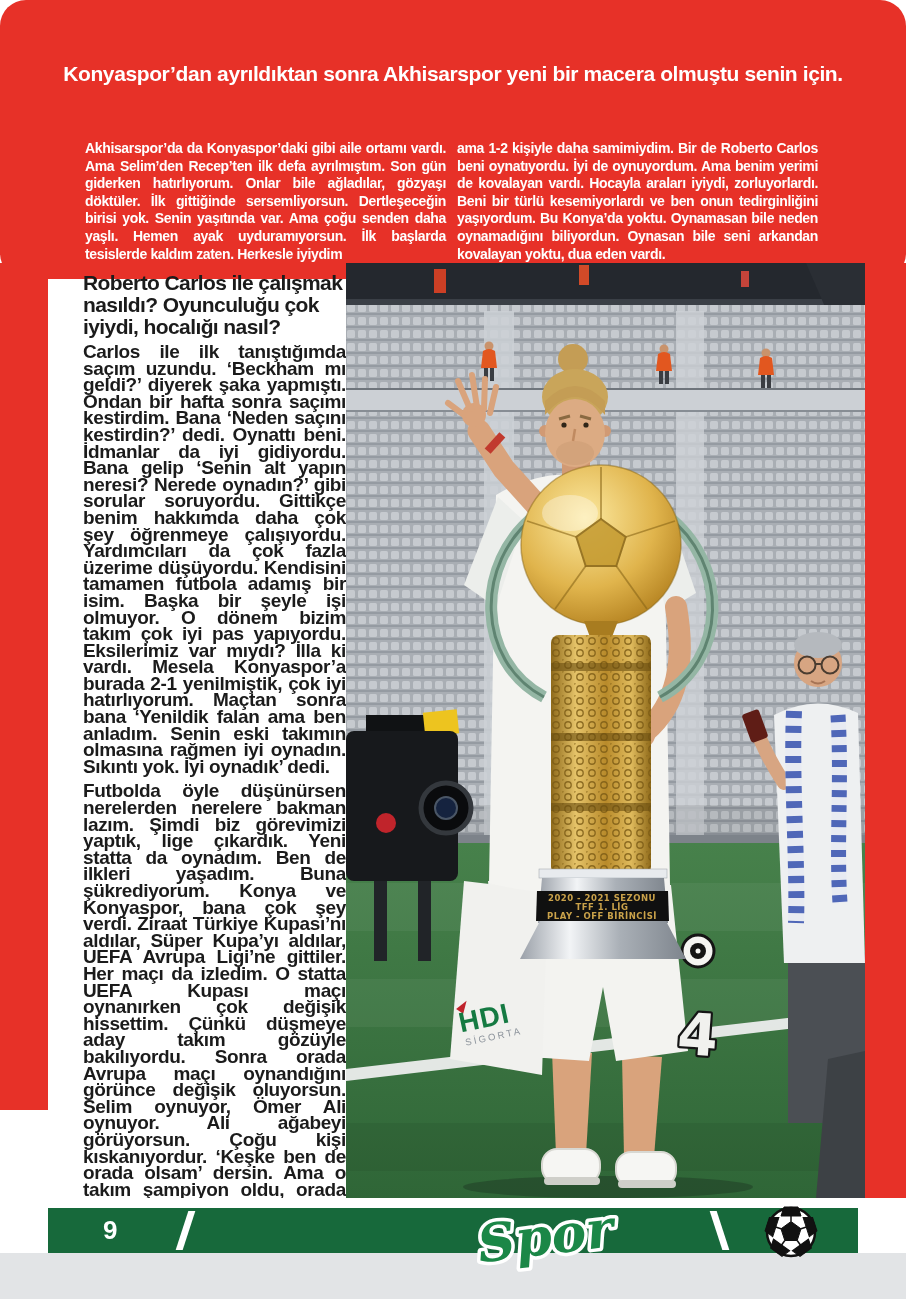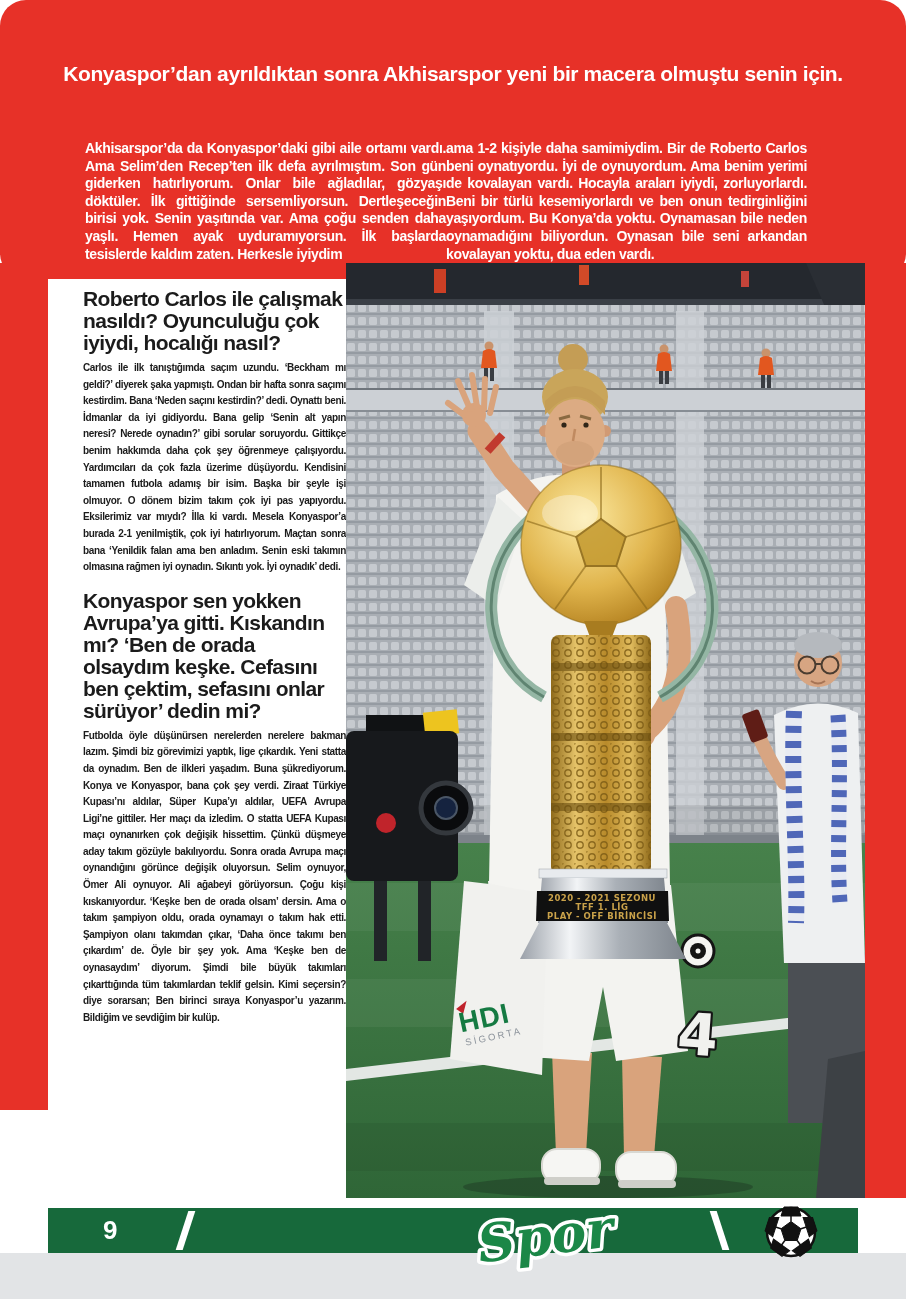--- a/index.html
+++ b/index.html
@@ -6,28 +6,28 @@
   .page{position:relative;width:906px;height:1299px;background:#ffffff;overflow:hidden;
         font-family:"Liberation Sans",sans-serif;}
   
   .red-band{position:absolute;left:0;top:0;width:906px;height:279px;background:#e73128;border-radius:26px;}
   .strip-left{position:absolute;left:0;top:263px;width:48px;height:847px;background:#e73128;}
   .strip-right{position:absolute;left:865px;top:263px;width:41px;height:935px;background:#e73128;}
   
   .headline{position:absolute;top:62px;left:55px;width:796px;text-align:center;color:#fff;
             font-weight:bold;font-size:21px;line-height:24px;letter-spacing:-0.4px;}
   
-  .intro-wrap{position:absolute;top:140px;left:85px;width:736px;display:flex;gap:0;}
+  .intro-wrap{position:absolute;top:140px;left:85px;width:736px;display:flex;gap:11px;}
   .intro{width:361px;margin:0;color:#fff;font-weight:bold;font-size:14px;line-height:17.6px;
          text-align:justify;letter-spacing:-0.35px;}
   
-  .article{position:absolute;left:83px;top:272px;width:263px;height:926px;overflow:hidden;color:#1b1b1b;margin-top:16px;}
+  .article{position:absolute;left:83px;top:272px;width:263px;height:926px;overflow:hidden;color:#1b1b1b;}
   .article h2{margin:0 0 6px 0;font-size:21px;line-height:22px;letter-spacing:-0.6px;font-weight:bold;}
   .article h2.second{margin-top:14px;}
-  .article p{margin:0 0 8px 0;font-size:10px;line-height:16.6px;font-weight:bold;
+  .article p{margin:0 0 8px 0;font-size:19px;line-height:16.6px;font-weight:bold;
              text-align:justify;letter-spacing:-0.35px;}
   
   .photo{position:absolute;left:346px;top:263px;width:519px;height:935px;overflow:hidden;}
   .photo svg{display:block;}
   
   .gray-bottom{position:absolute;left:0;top:1253px;width:906px;height:46px;background:#e2e4e6;}
   .footer-bar{position:absolute;left:48px;top:1208px;width:810px;height:45px;background:#17693b;}
   .pagenum{position:absolute;left:55px;top:7px;color:#fff;font-size:26px;font-weight:bold;}
   .slash,.backslash{position:absolute;top:3px;width:7px;height:39px;background:#fff;}
   .slash{left:134px;transform:skewX(-18deg);}
@@ -51,21 +51,20 @@
       <p class="intro">Akhisarspor’da da Konyaspor’daki gibi aile ortamı vardı. Ama Selim’den Recep’ten ilk defa ayrılmıştım. Son gün giderken hatırlıyorum. Onlar bile ağladılar, gözyaşı döktüler. İlk gittiğinde sersemliyorsun. Dertleşeceğin birisi yok. Senin yaşıtında var. Ama çoğu senden daha yaşlı. Hemen ayak uyduramıyorsun. İlk başlarda tesislerde kaldım zaten. Herkesle iyiydim</p>
       <p class="intro">ama 1-2 kişiyle daha samimiydim. Bir de Roberto Carlos beni oynatıyordu. İyi de oynuyordum. Ama benim yerimi de kovalayan vardı. Hocayla araları iyiydi, zorluyorlardı. Beni bir türlü kesemiyorlardı ve ben onun tedirginliğini yaşıyordum. Bu Konya’da yoktu. Oynamasan bile neden oynamadığını biliyordun. Oynasan bile seni arkandan kovalayan yoktu, dua eden vardı.</p>
     </div>
   </div>
   <div class="strip-left"></div>
   <div class="strip-right"></div>
 
   <div class="article">
     <h2>Roberto Carlos ile çalışmak nasıldı? Oyunculuğu çok iyiydi, hocalığı nasıl?</h2>
     <p>Carlos ile ilk tanıştığımda saçım uzundu. ‘Beckham mı geldi?’ diyerek şaka yapmıştı. Ondan bir hafta sonra saçımı kestirdim. Bana ‘Neden saçını kestirdin?’ dedi. Oynattı beni. İdmanlar da iyi gidiyordu. Bana gelip ‘Senin alt yapın neresi? Nerede oynadın?’ gibi sorular soruyordu. Gittikçe benim hakkımda daha çok şey öğrenmeye çalışıyordu. Yardımcıları da çok fazla üzerime düşüyordu. Kendisini tamamen futbola adamış bir isim. Başka bir şeyle işi olmuyor. O dönem bizim takım çok iyi pas yapıyordu. Eksilerimiz var mıydı? İlla ki vardı. Mesela Konyaspor’a burada 2-1 yenilmiştik, çok iyi hatırlıyorum. Maçtan sonra bana ‘Yenildik falan ama ben anladım. Senin eski takımın olmasına rağmen iyi oynadın. Sıkıntı yok. İyi oynadık’ dedi.</p>
-    <h2 class="second">Konyaspor sen yokken Avrupa’ya gitti. Kıskandın mı? ‘Ben de orada olsaydım keşke. Cefasını ben çektim, sefasını onlar sürüyor’ dedin mi?</h2>
     <p>Futbolda öyle düşünürsen nerelerden nerelere bakman lazım. Şimdi biz görevimizi yaptık, lige çıkardık. Yeni statta da oynadım. Ben de ilkleri yaşadım. Buna şükrediyorum. Konya ve Konyaspor, bana çok şey verdi. Ziraat Türkiye Kupası’nı aldılar, Süper Kupa’yı aldılar, UEFA Avrupa Ligi’ne gittiler. Her maçı da izledim. O statta UEFA Kupası maçı oynanırken çok değişik hissettim. Çünkü düşmeye aday takım gözüyle bakılıyordu. Sonra orada Avrupa maçı oynandığını görünce değişik oluyorsun. Selim oynuyor, Ömer Ali oynuyor. Ali ağabeyi görüyorsun. Çoğu kişi kıskanıyordur. ‘Keşke ben de orada olsam’ dersin. Ama o takım şampiyon oldu, orada oynamayı o takım hak etti. Şampiyon olanı takımdan çıkar, ‘Daha önce takımı ben çıkardım’ de. Öyle bir şey yok. Ama ‘Keşke ben de oynasaydım’ diyorum. Şimdi bile büyük takımları çıkarttığında tüm takımlardan teklif gelsin. Kimi seçersin? diye sorarsan; Ben birinci sıraya Konyaspor’u yazarım. Bildiğim ve sevdiğim bir kulüp.</p>
   </div>
 
   <div class="photo">
     <svg width="519" height="935" viewBox="0 0 519 935" xmlns="http://www.w3.org/2000/svg">
       <defs>
         <linearGradient id="standGrad" x1="0" y1="0" x2="0" y2="1">
           <stop offset="0" stop-color="#9ca1a7"></stop>
             <stop offset="1" stop-color="#b9bec3"></stop>
         </linearGradient>

